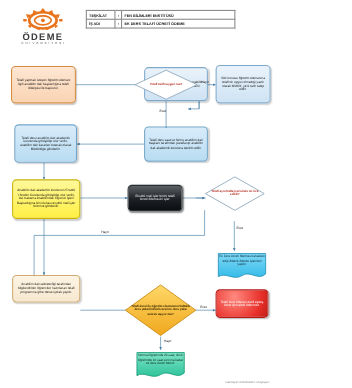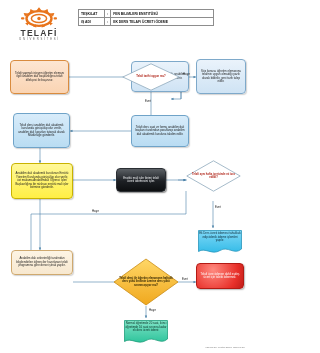--- a/index.html
+++ b/index.html
@@ -95,21 +95,21 @@
           <path d="M36.4 7.0 L35.0 10.6 L31.6 7.4 Z"></path>
           <rect x="3.0" y="11.2" width="3.4" height="2.4" rx="1"></rect>
           <rect x="35.6" y="11.2" width="3.4" height="2.4" rx="1"></rect>
           <path d="M7.2 17.3 L11.0 16.0 L9.6 19.6 Z"></path>
           <path d="M34.8 17.3 L31.0 16.0 L32.4 19.6 Z"></path>
           <path d="M15.0 20.4 L17.6 18.3 L18.4 21.4 Z"></path>
           <path d="M27.0 20.4 L24.4 18.3 L23.6 21.4 Z"></path>
         </g>
       </svg>
     </div>
-    <div class="uni">TELAFİ</div>
+    <div class="uni">ÖDEME</div>
     <div class="sub">Ü N İ V E R S İ T E S İ</div>
   </div>
 
   <table id="idtable">
     <tbody>
         <tr>
       <td class="k">TEŞKİLAT</td>
       <td class="c">:</td>
       <td class="v">FEN BİLİMLERİ ENSTİTÜSÜ</td>
     </tr>

